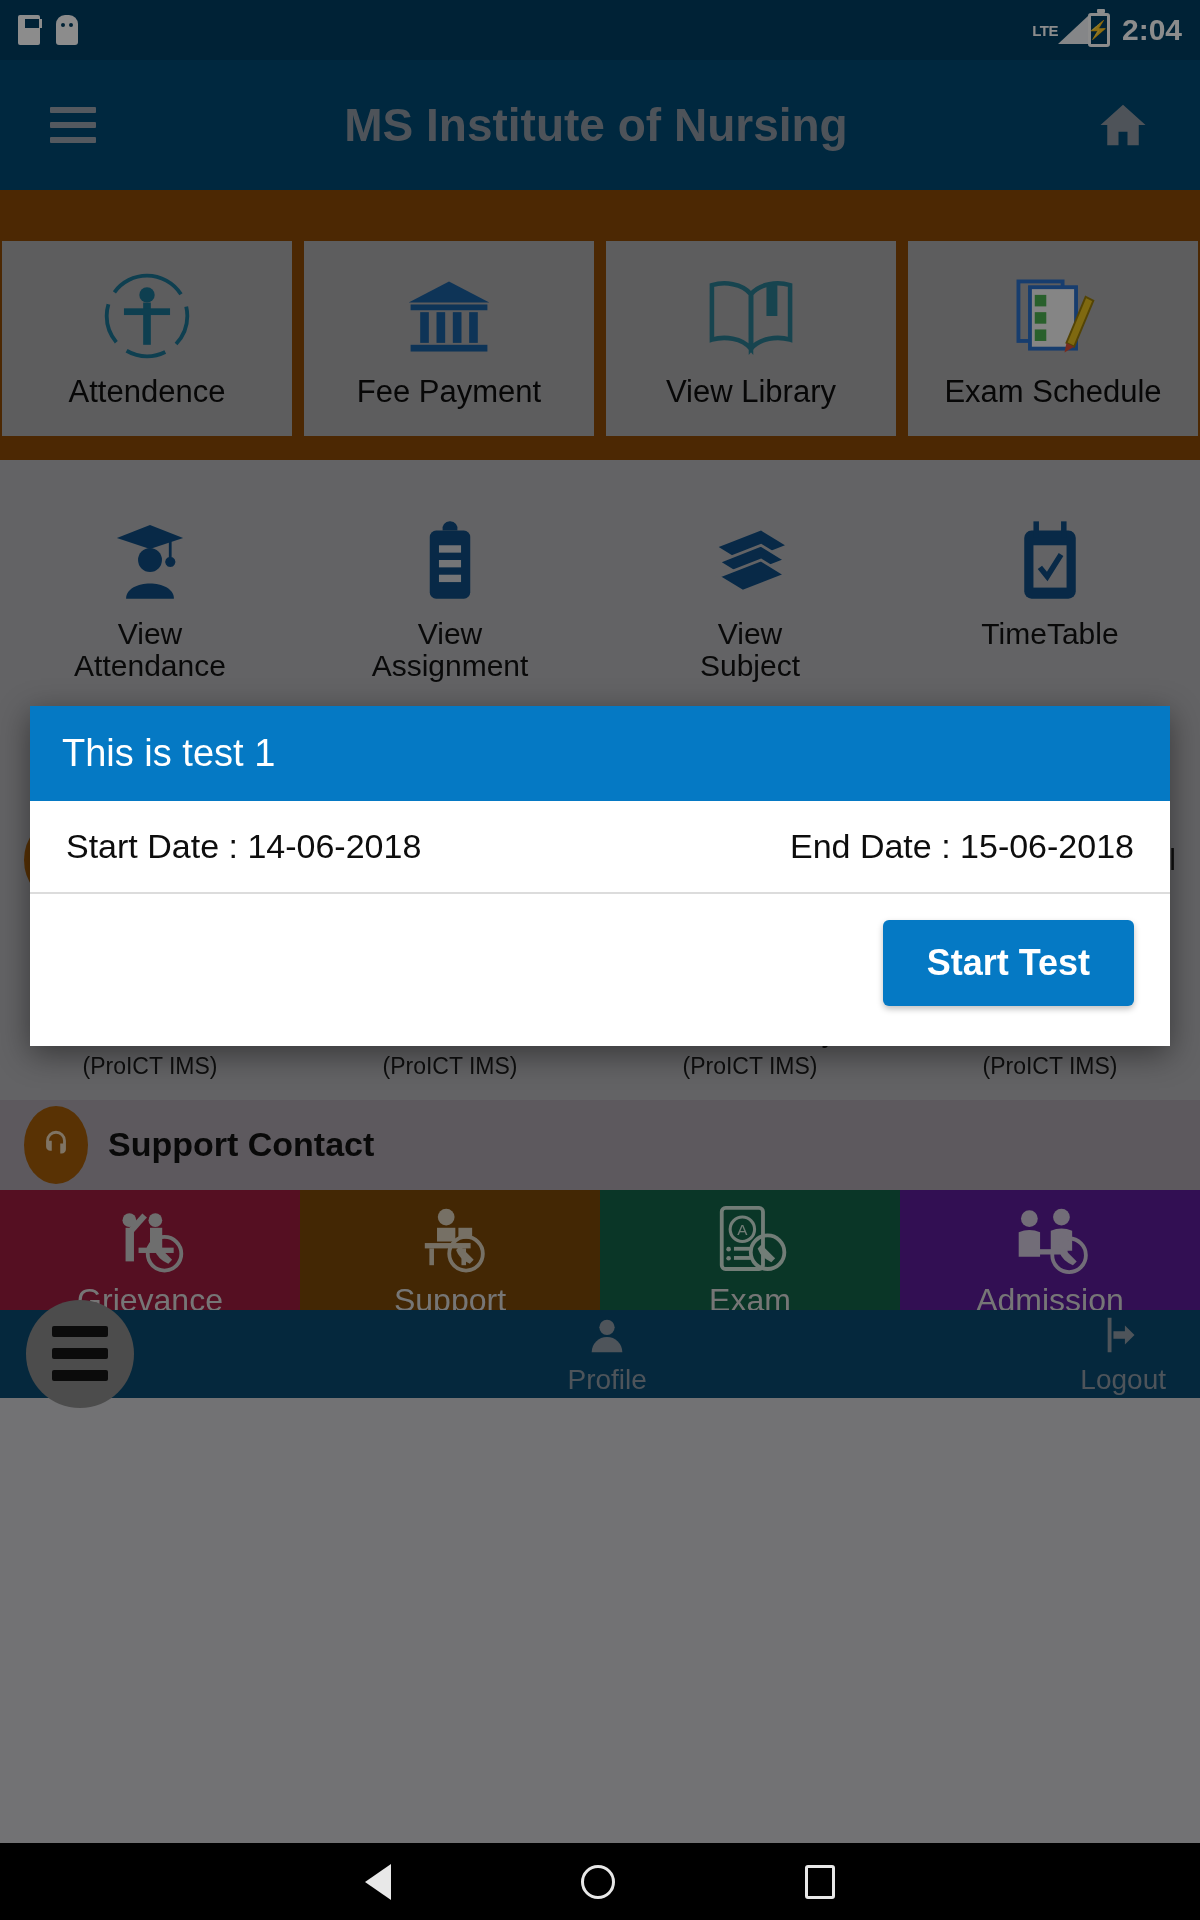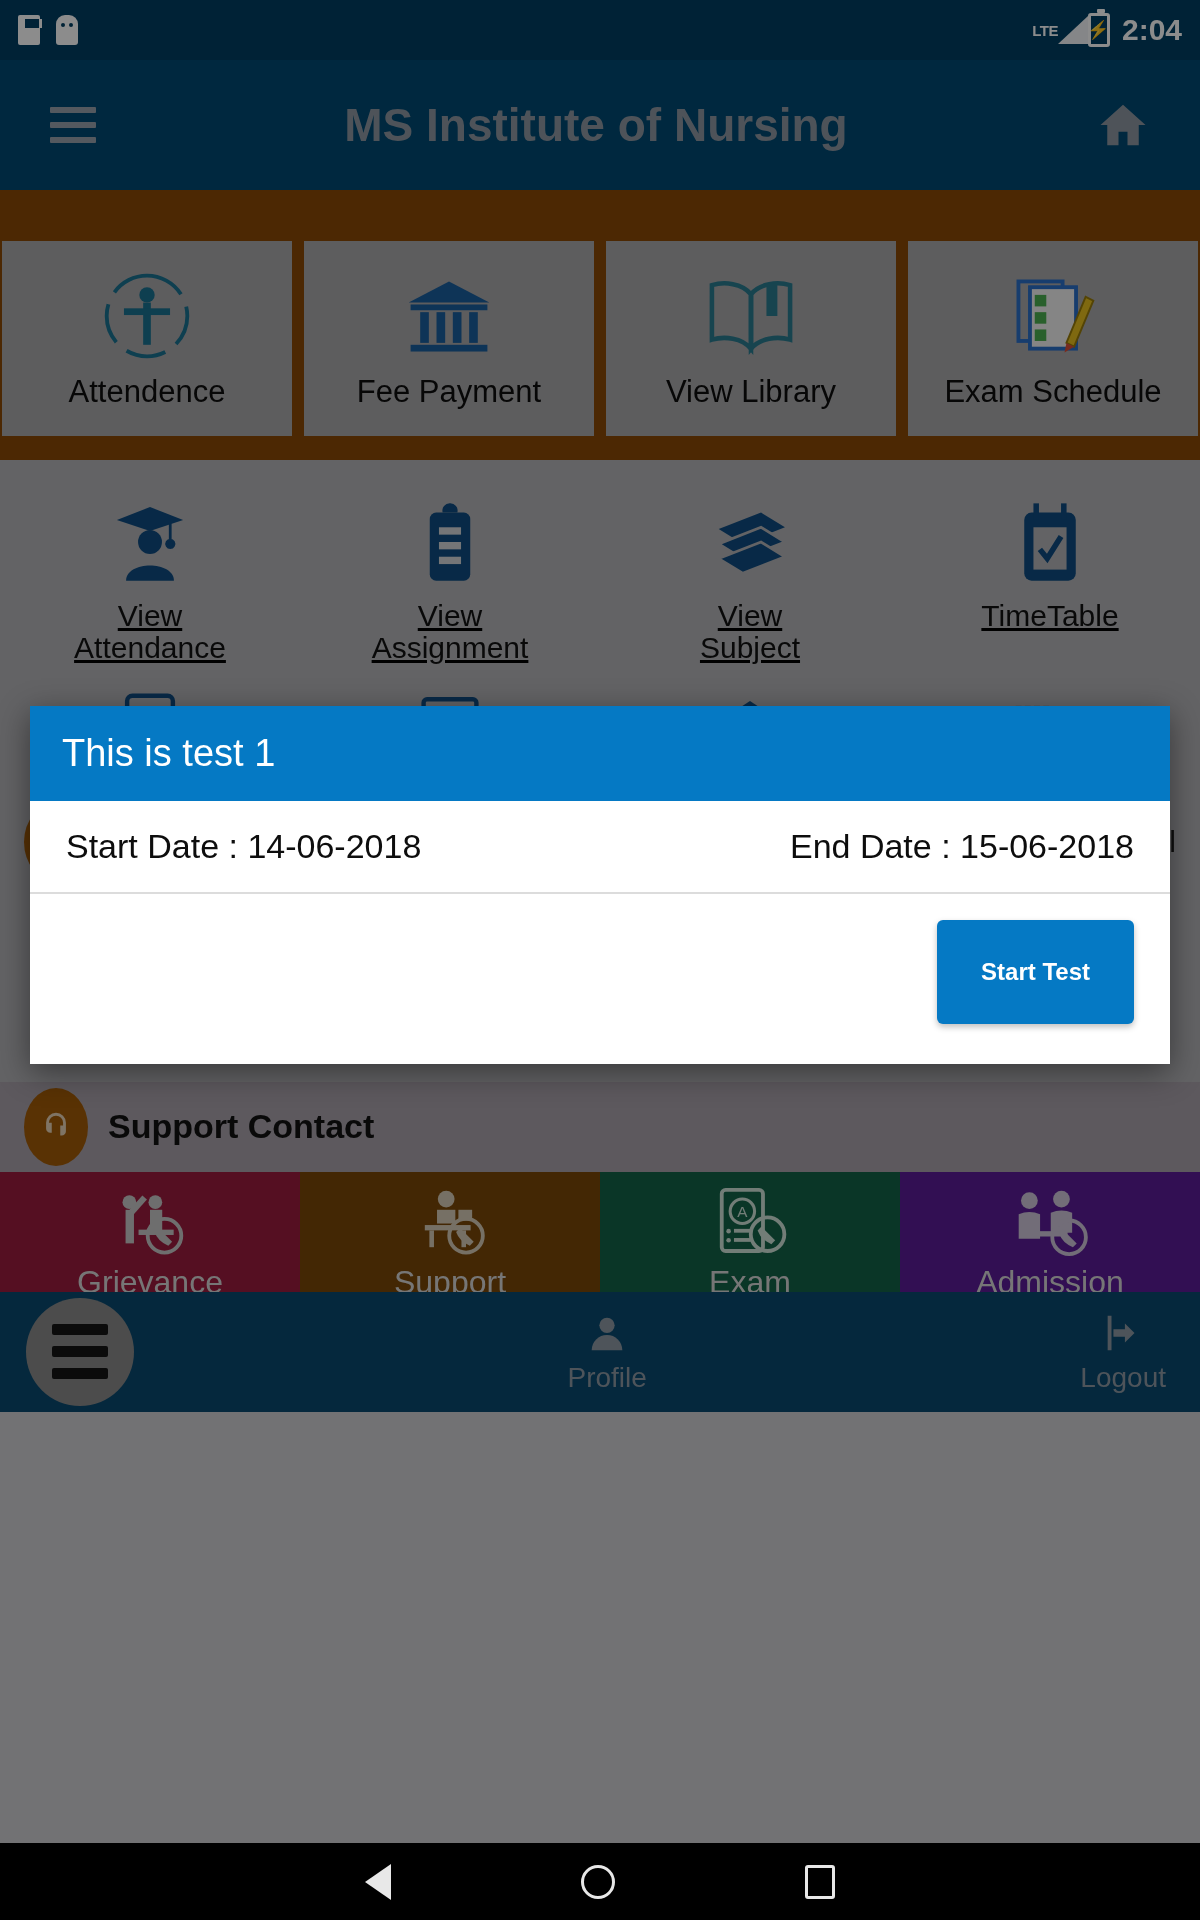--- a/index.html
+++ b/index.html
@@ -95,21 +95,21 @@
   #top-tiles { display:flex; gap:12px; padding:16px 2px; }
   .top-tile {
     flex:1; height:195px; background:#a9a9ac;
     display:flex; flex-direction:column; align-items:center; justify-content:center;
     gap:10px;
   }
   .top-tile .ticon { height:96px; display:flex; align-items:center; justify-content:center; }
   .top-tile .tlabel { font-size:31px; color:#0d0d0d; }
 
   
-  #grid-area { position:relative; z-index:5; background:#b4b5b9; padding-top:26px;text-decoration:underline; }
+  #grid-area { position:relative; z-index:5; background:#b4b5b9; padding-top:44px; }
   .grid-row { display:flex; }
   .grid-cell {
     flex:1; display:flex; flex-direction:column; align-items:center;
     padding:8px 4px 10px 4px;
   }
   .grid-cell .gicon { height:96px; display:flex; align-items:center; justify-content:center; }
   .grid-cell .glabel {
     font-size:30px; color:#121212; text-align:center; line-height:1.08; margin-top:10px;
   }
 
@@ -145,21 +145,21 @@
   
   #contact-tiles { position:relative; z-index:5; display:flex; height:120px; }
   .ct { flex:1; display:flex; flex-direction:column; align-items:center; justify-content:flex-start;
         padding-top:10px; overflow:hidden; }
   .ct .cicon { height:88px; display:flex; align-items:center; justify-content:center; }
   .ct .clabel { font-size:32px; color:#d8d8d8; margin-top:2px; }
 
   
   #bottom-nav {
     position:relative; z-index:5;
-    height:120px; background:#0a4a70;
+    height:88px; background:#0a4a70;
     display:flex; align-items:center; justify-content:space-between;
     padding:0 34px;
   }
   .fab {
     width:108px;height:108px;border-radius:50%;background:#8b8b8b;
     display:flex;flex-direction:column;align-items:center;justify-content:center;gap:11px;
     margin-left:-8px;
   }
   .fab span{ display:block;width:56px;height:11px;background:#141414;border-radius:2px;}
   .nav-item{ display:flex;flex-direction:column;align-items:center;gap:2px;color:#8e9aa5;}
@@ -193,22 +193,22 @@
     padding:26px 36px;
     border-bottom:2px solid #dcdcdc;
     font-size:34px; color:#0d0d0d;
   }
   .dlg-row.tall { padding:26px 36px 42px 36px; }
   #dialog-actions {
     display:flex; justify-content:flex-end; align-items:center;
     padding:26px 36px 40px 36px;
   }
   #start-test-button {
-    background:#0579c4; color:#fff; font-size:24px; font-weight:bold;
-    border:none; border-radius:6px; padding:38px 44px;
+    background:#0579c4; color:#fff; font-size:36px; font-weight:bold;
+    border:none; border-radius:6px; padding:22px 44px;
     box-shadow:0 3px 6px rgba(0,0,0,0.25);
     cursor:pointer; font-family:"Liberation Sans", sans-serif;
   }
 </style>
 </head>
 <body>
 
 <div id="app-shell">
 
   <div id="status-bar">

